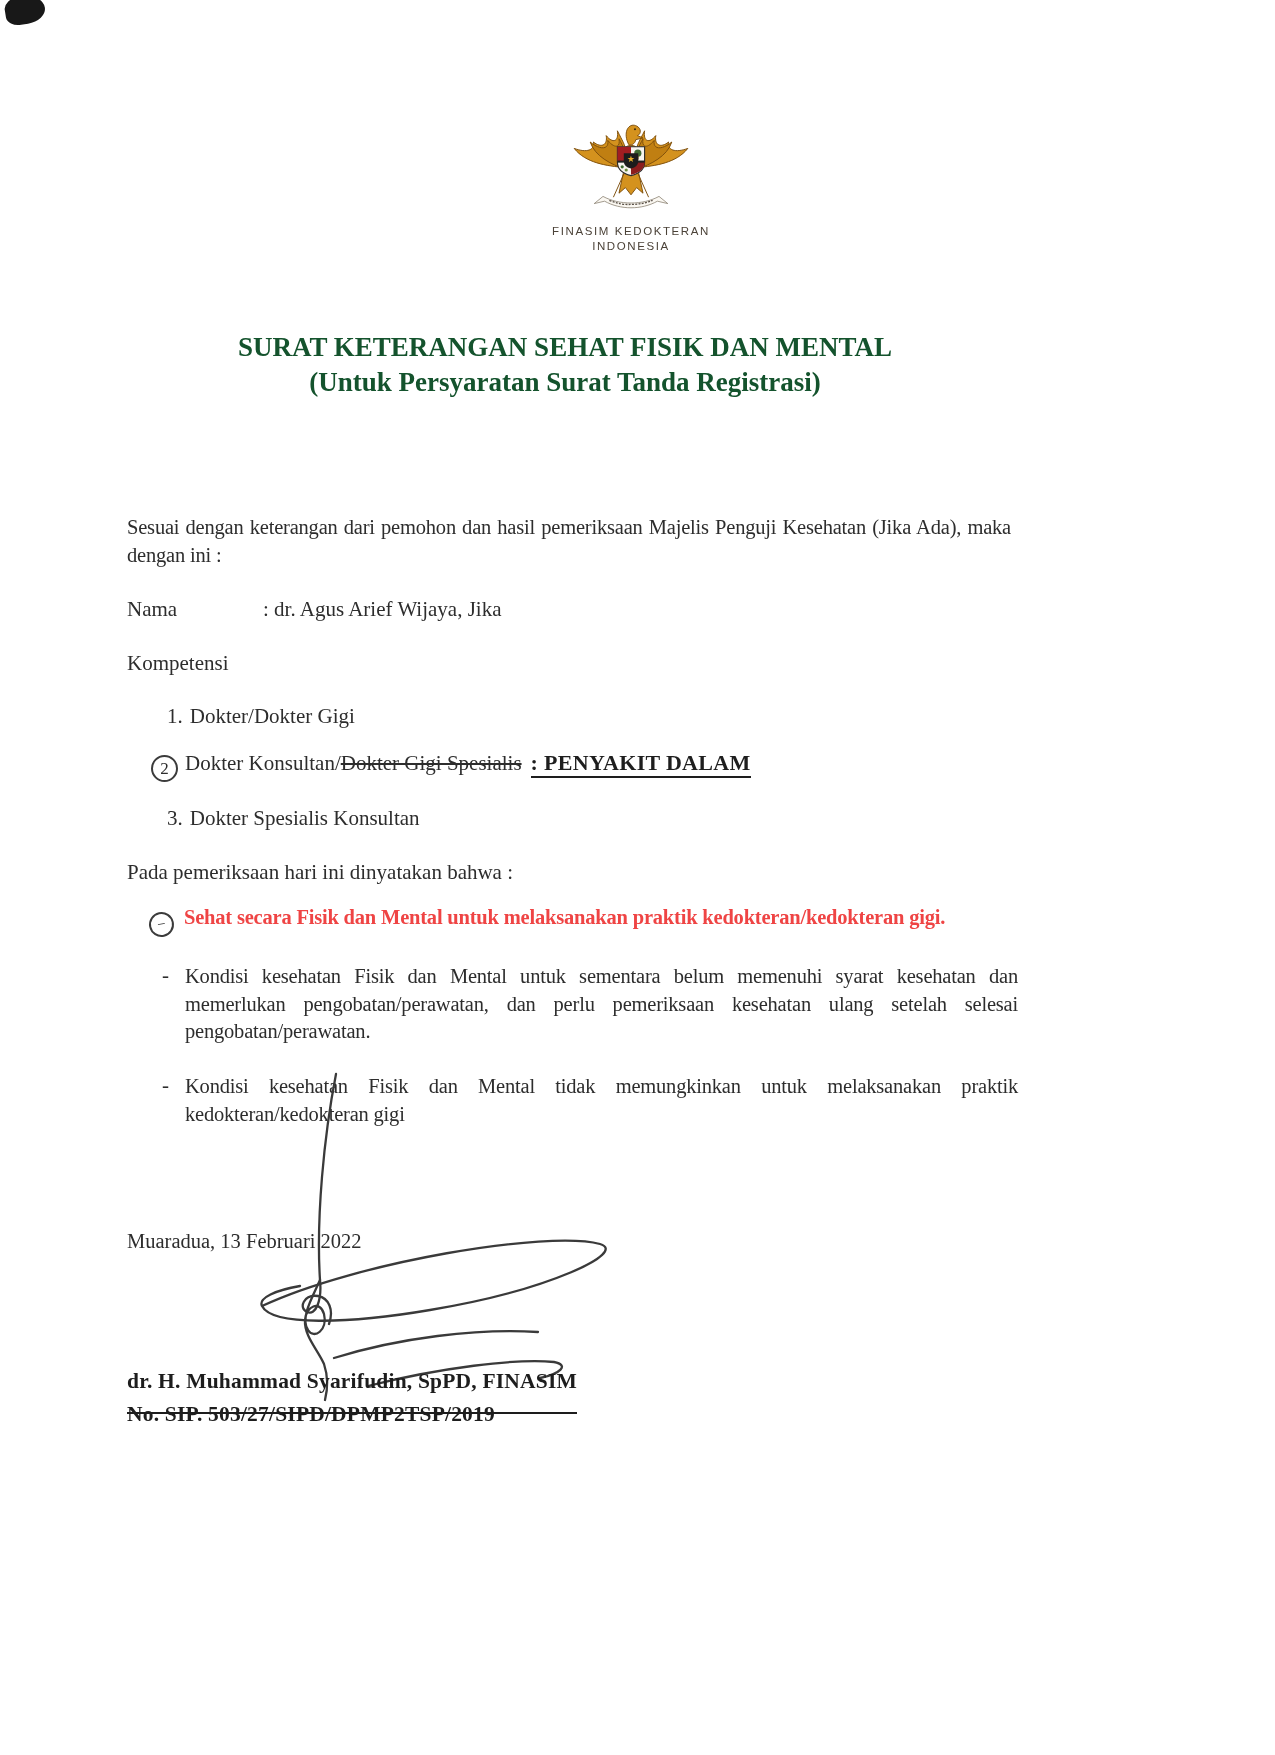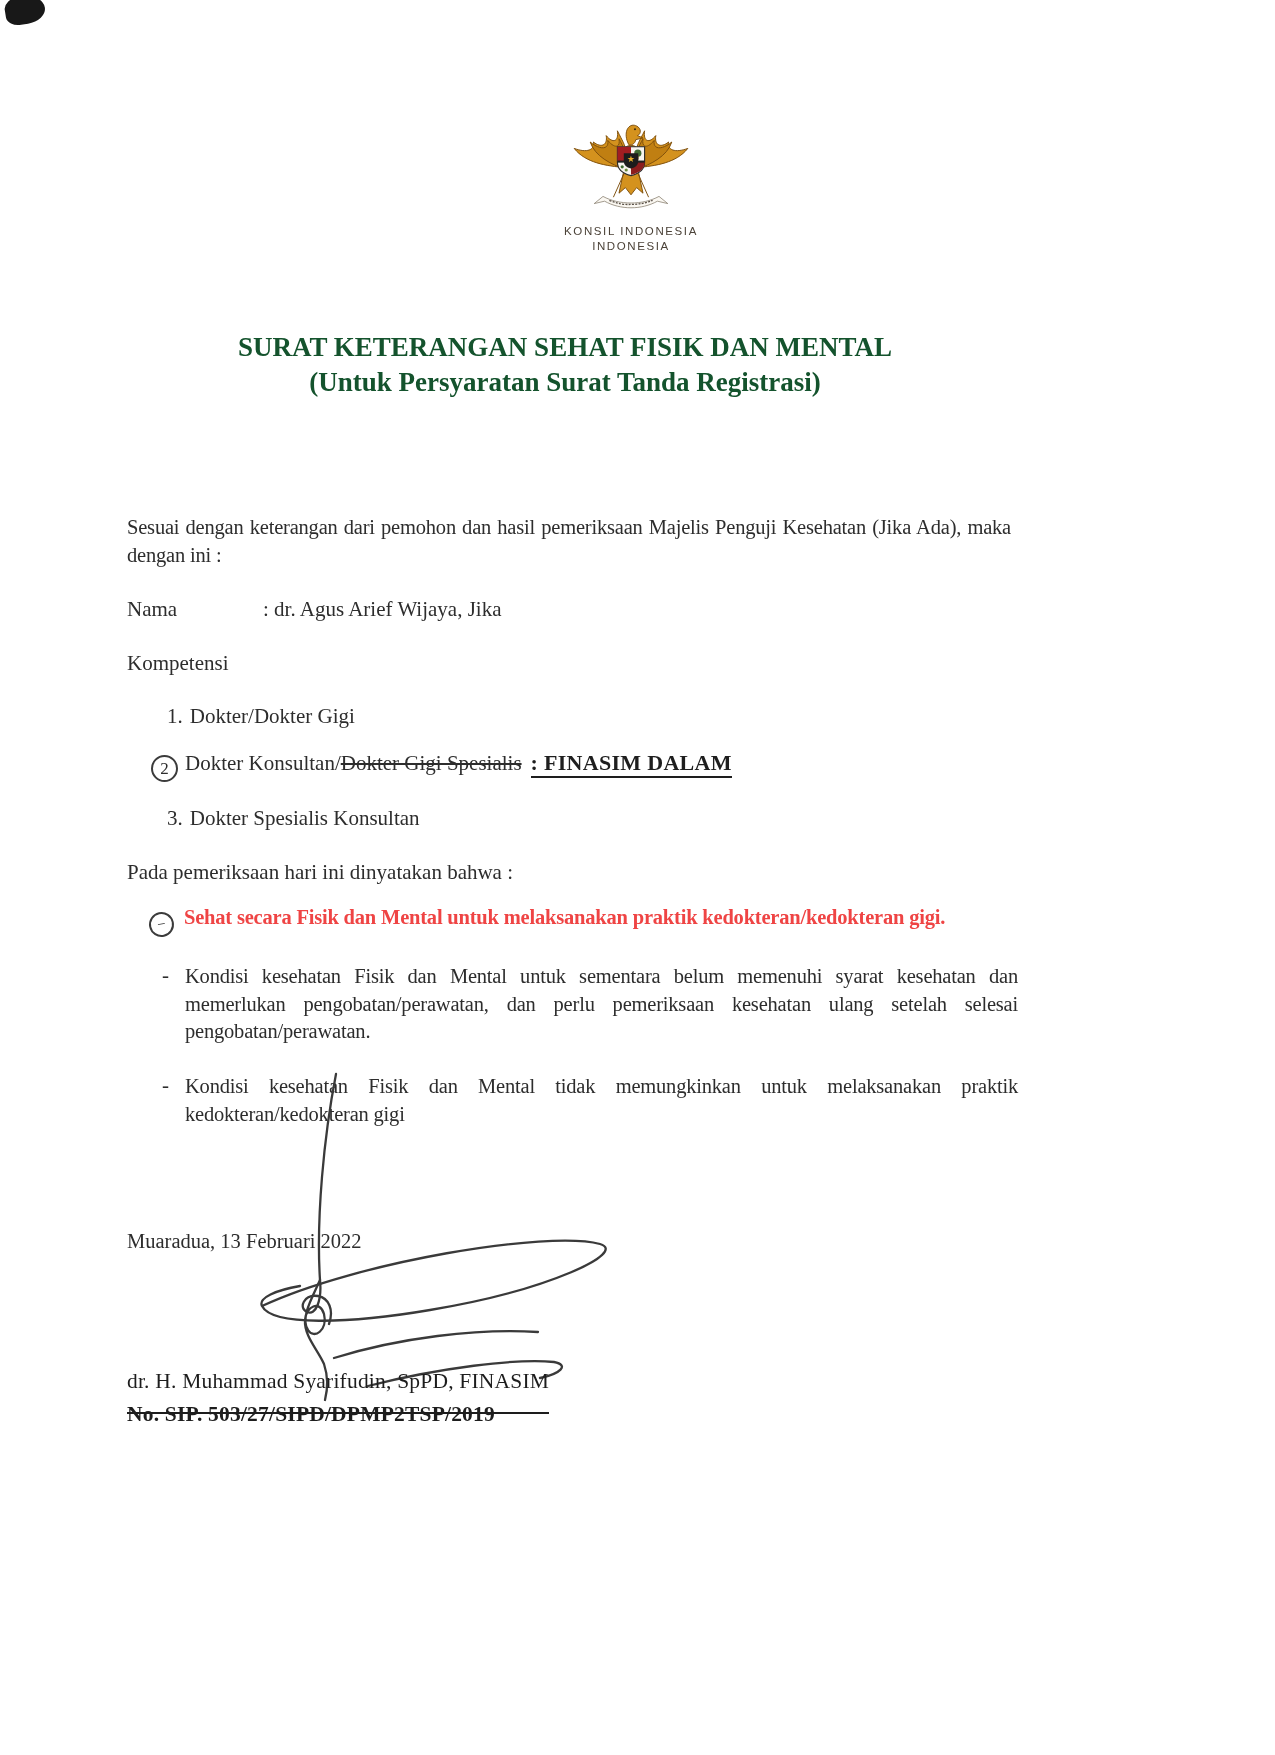--- a/index.html
+++ b/index.html
@@ -57,21 +57,21 @@
   }
   .opt1-text { font-weight:bold; font-size:20.5px; color:#ef4444; letter-spacing:-0.2px; }
   .opt-para { position:absolute; left:162px; width:856px; display:flex; }
   .opt-para .dash { width:23px; flex:none; font-size:21px; }
   .opt-para p {
     flex:1; font-size:20.5px; line-height:27.5px; text-align:justify; letter-spacing:-0.2px;
   }
   .place-date { position:absolute; top:1230px; left:127px; font-size:20.5px; }
   .signer-name {
     position:absolute; top:1369px; left:127px;
-    font-weight:normal; font-size:21.5px; color:#1d1d1d;
+    font-weight:bold; font-size:21.5px; color:#1d1d1d;
     border-bottom:2.5px solid #1d1d1d; padding-bottom:18px; letter-spacing:0.2px;
   }
   .signer-license {
     position:absolute; top:1402px; left:127px;
     font-weight:bold; font-size:21.5px; color:#1d1d1d; letter-spacing:0.2px;
   }
   .signature-svg { position:absolute; top:1066px; left:216px; }
 </style>
 </head>
 <body>
@@ -104,21 +104,21 @@
         <rect x="82.5" y="47" width="2" height="5" fill="#6b4a18" stroke="none"></rect>
         <circle cx="64" cy="61" r="2" fill="#3f6b33" stroke="none"></circle>
         <circle cx="69" cy="65" r="2" fill="#6b8a3a" stroke="none"></circle>
         <rect x="58" y="53.2" width="34" height="2.6" fill="#222222" stroke="none"></rect>
         <path d="M66,44 h18 v10 q0,7 -9,9 q-9,-2 -9,-9 Z" fill="#1c1c1c" stroke="none"></path>
         <text x="75" y="55.5" font-size="11" fill="#e8b02a" text-anchor="middle" stroke="none">★</text>
       </g>
     </svg>
   </div>
   <div class="org-text">
-    <div>KONSIL INDONESIA</div>
+    <div>FINASIM KEDOKTERAN</div>
     <div>INDONESIA</div>
   </div>
 
   <div class="title-block">
     <div>SURAT KETERANGAN SEHAT FISIK DAN MENTAL</div>
     <div>(Untuk Persyaratan Surat Tanda Registrasi)</div>
   </div>
 
   <div class="intro">Sesuai dengan keterangan dari pemohon dan hasil pemeriksaan Majelis Penguji Kesehatan (Jika Ada), maka dengan ini :</div>
 
@@ -127,21 +127,21 @@
     <span>dr. Agus Arief Wijaya, Jika</span>
   </div>
 
   <div class="kompetensi">Kompetensi</div>
 
   <div class="item" style="top:704px; left:167px;">
     <span class="num">1.</span><span>Dokter/Dokter Gigi</span>
   </div>
 
   <div class="item" style="top:750px; left:151px;">
-    <span class="circle-num">2</span><span>Dokter Konsultan/</span><span class="struck">Dokter Gigi Spesialis</span><span class="spec-value">: FINASIM DALAM</span>
+    <span class="circle-num">2</span><span>Dokter Konsultan/</span><span class="struck">Dokter Gigi Spesialis</span><span class="spec-value">: PENYAKIT DALAM</span>
   </div>
 
   <div class="item" style="top:806px; left:167px;">
     <span class="num">3.</span><span>Dokter Spesialis Konsultan</span>
   </div>
 
   <div class="lead">Pada pemeriksaan hari ini dinyatakan bahwa :</div>
 
   <div class="opt1">
     <span class="circle-dash">−</span><span class="opt1-text">Sehat secara Fisik dan Mental untuk melaksanakan praktik kedokteran/kedokteran gigi.</span>

